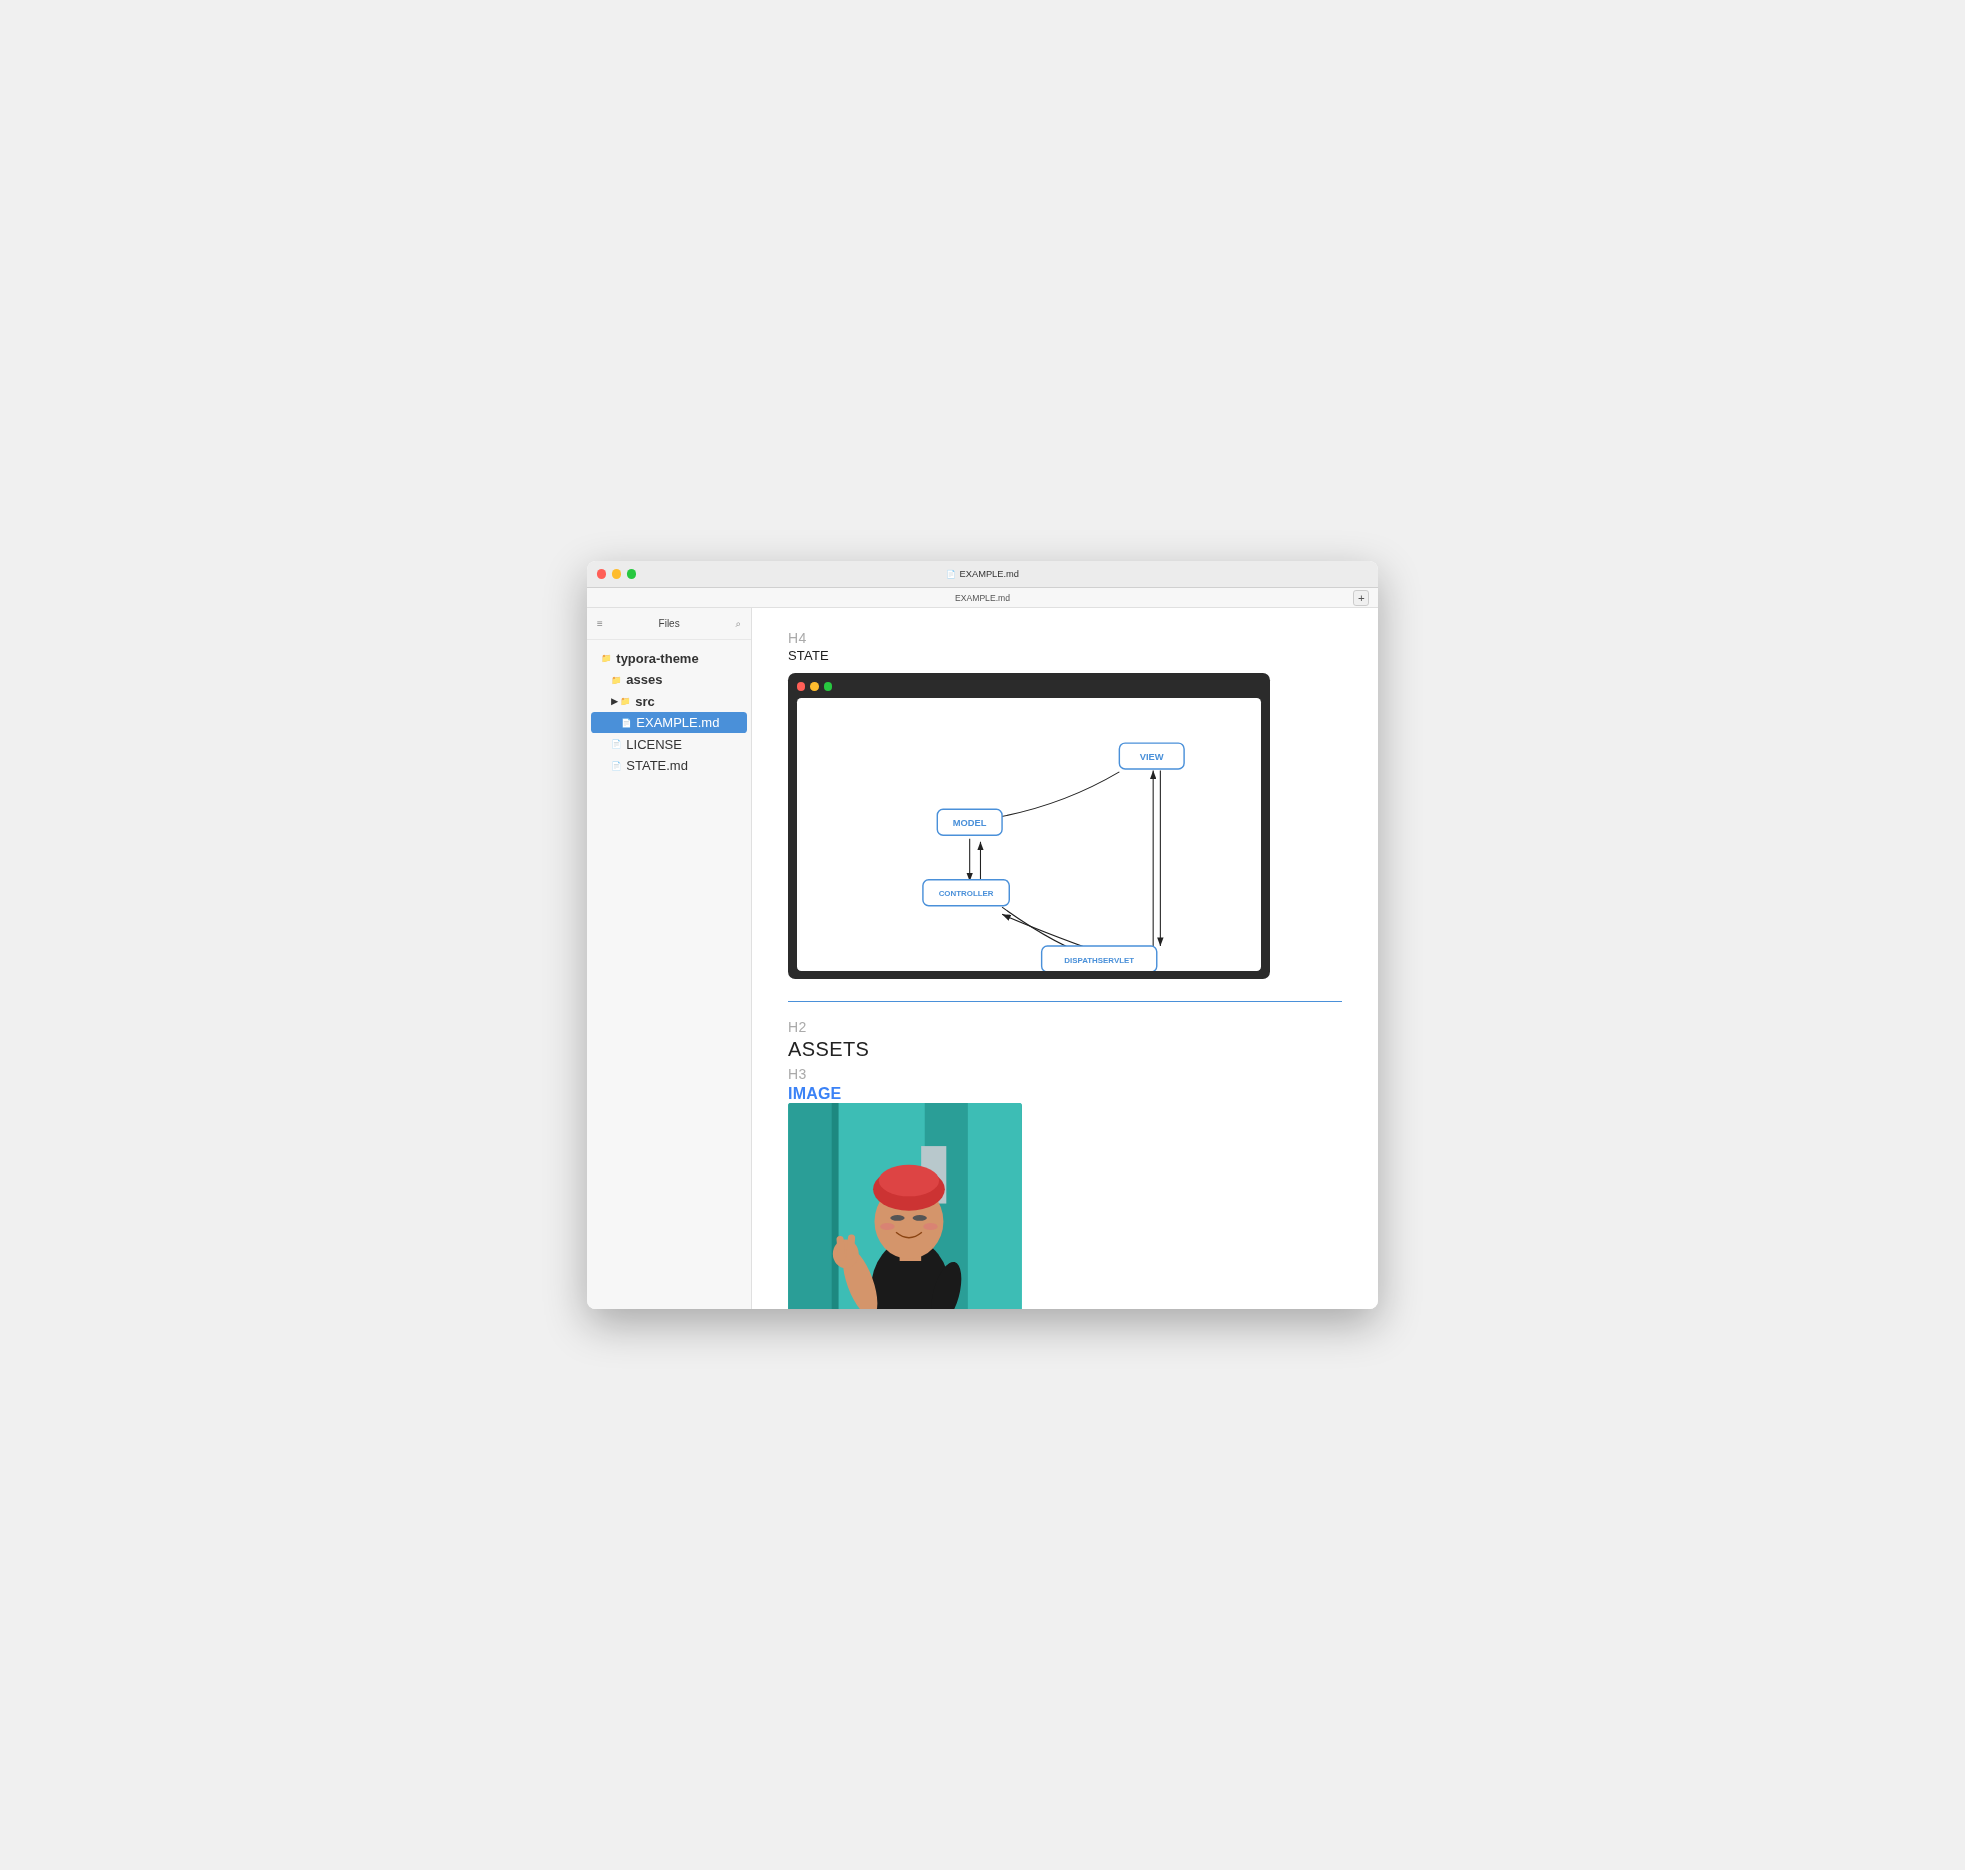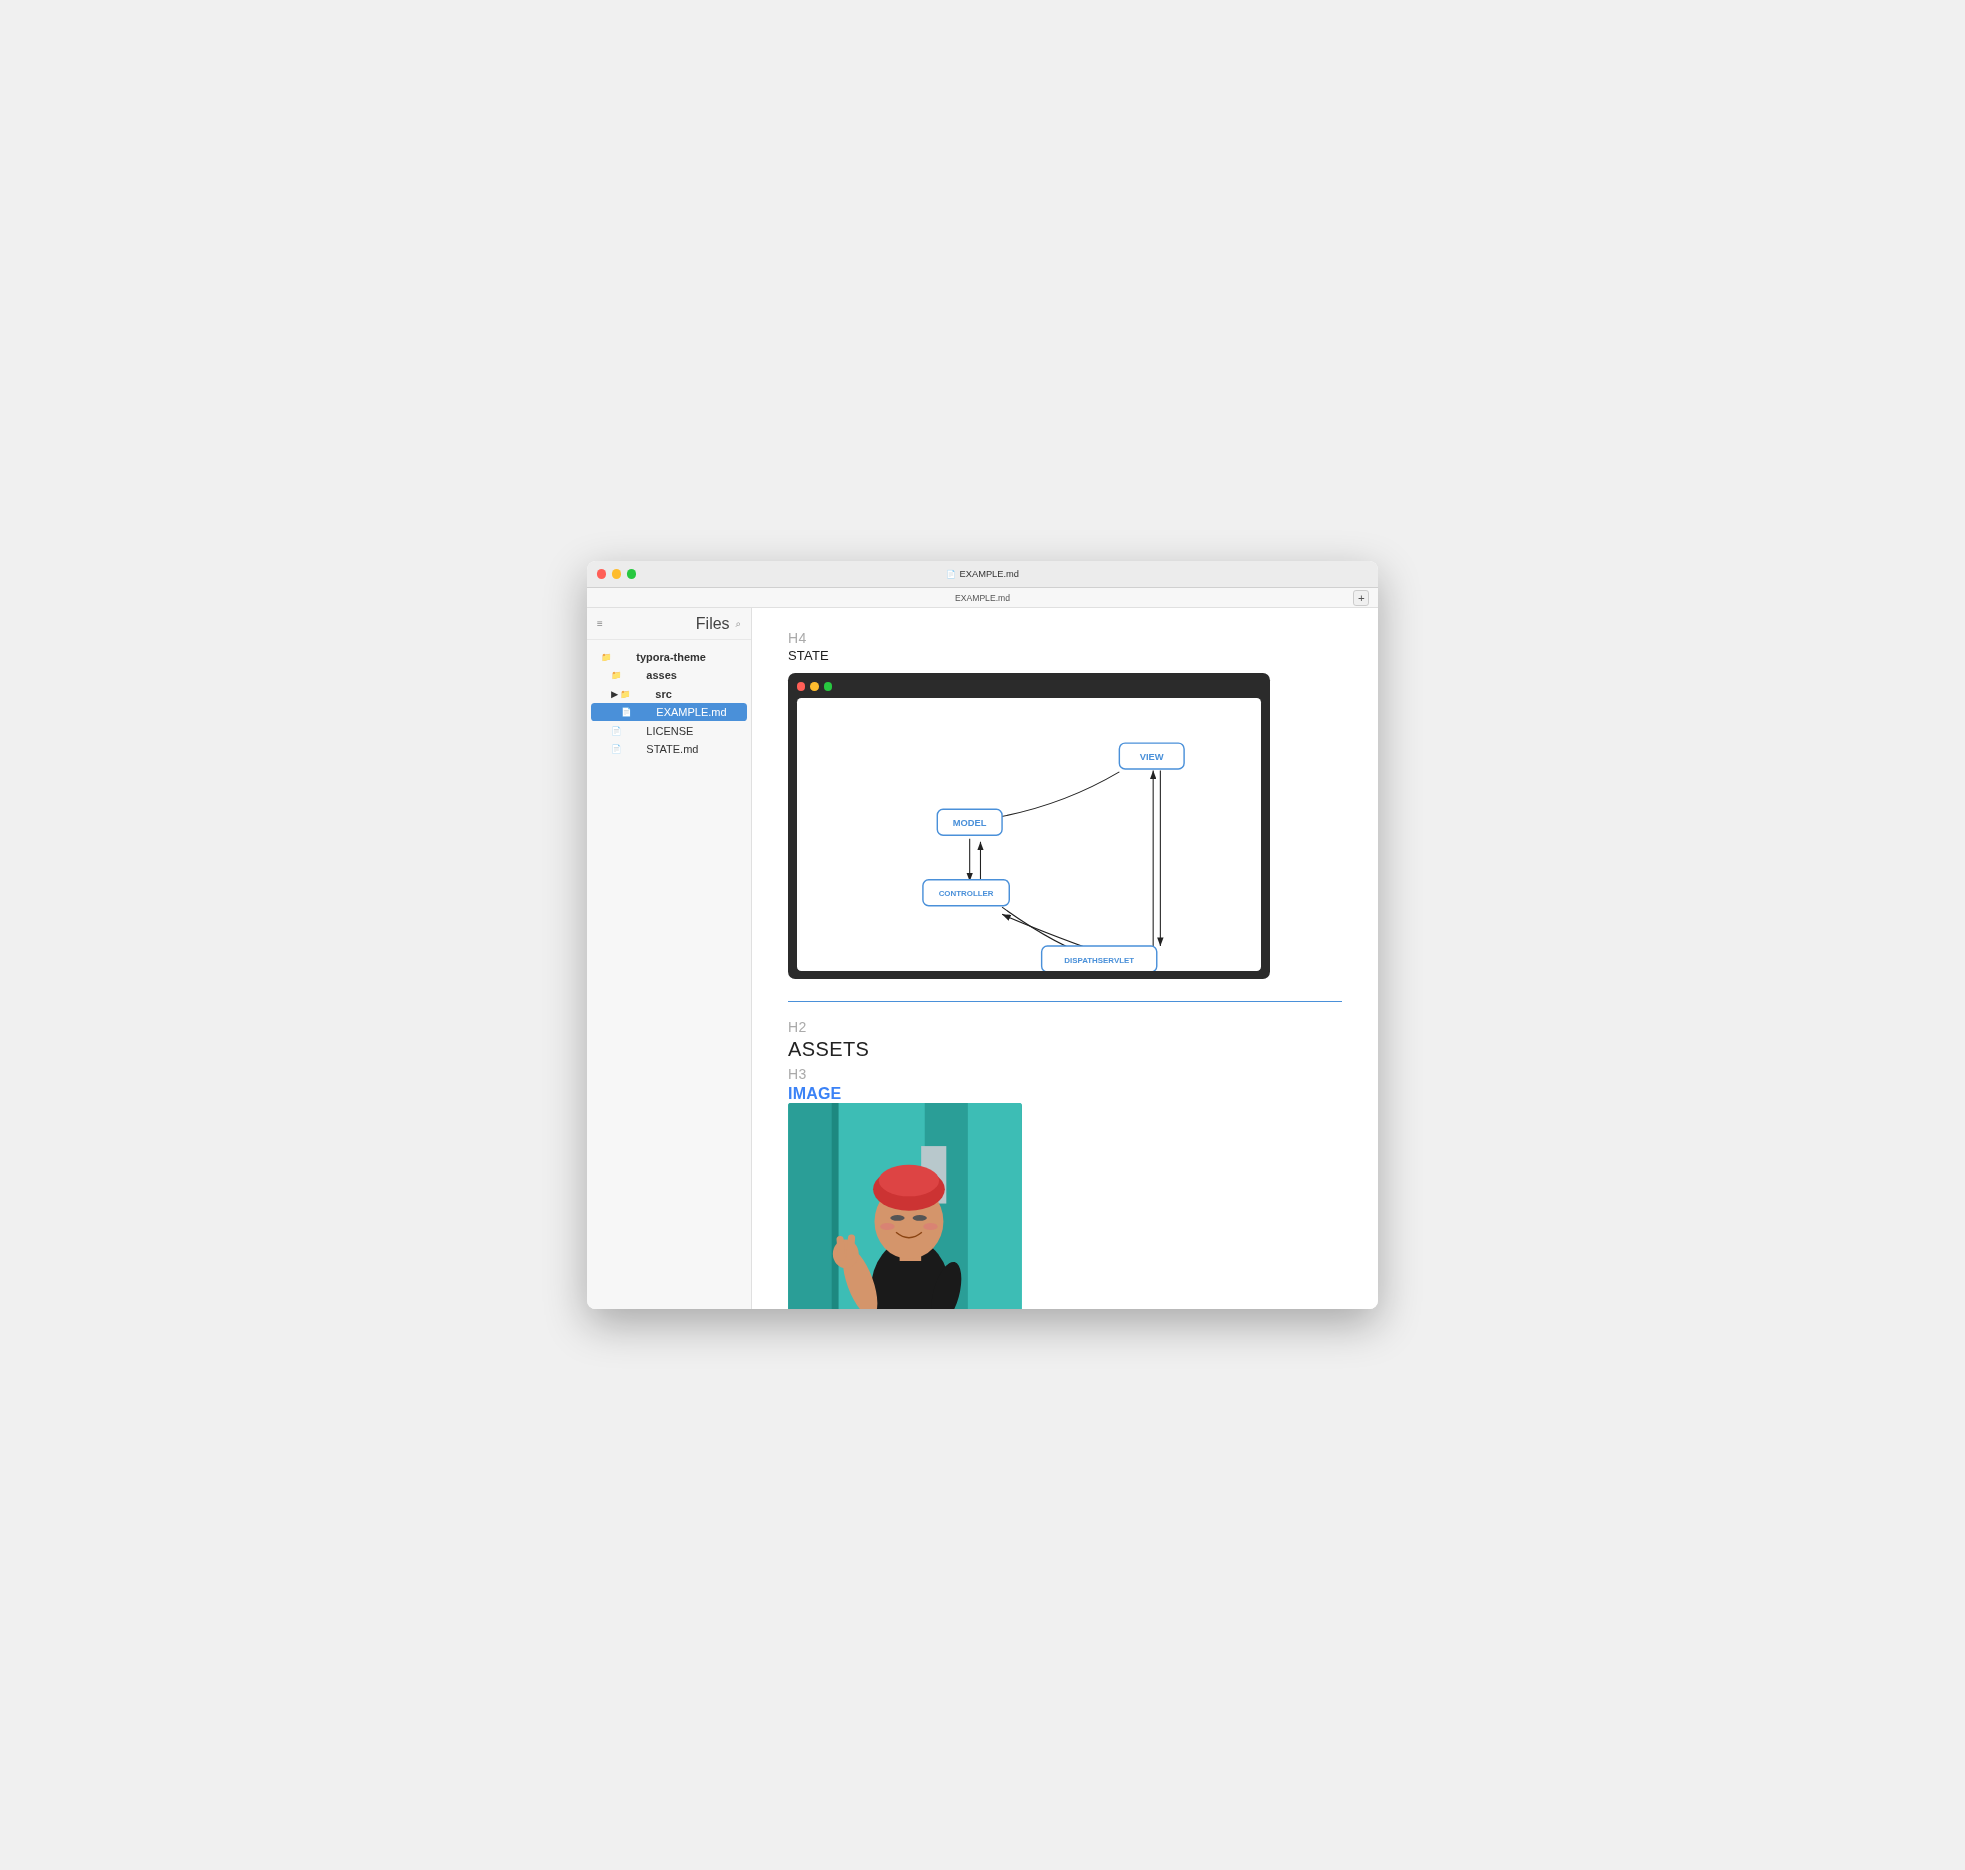--- a/index.html
+++ b/index.html
@@ -97,21 +97,21 @@
     }
     .sidebar-header {
       height: 32px;
       display: flex;
       align-items: center;
       padding: 0 10px;
       gap: 5.8px;
       border-bottom: 0.7px solid #e8e8e8;
     }
     .sidebar-header .hamburger { font-size: 10px; color: #888; cursor: pointer; }
-    .sidebar-header .files-label { flex: 1; text-align: right; font-size: 16px; color: #444; }
+    .sidebar-header .files-label { flex: 1; text-align: center; font-size: 10px; color: #444; }
     .sidebar-header .search-icon { font-size: 10px; color: #888; cursor: pointer; }
     .sidebar-tree {
       padding: 7.2px 0;
       flex: 1;
       overflow-y: auto;
     }
     .tree-item {
       display: flex;
       align-items: center;
       padding: 2.9px 10px;
@@ -119,21 +119,21 @@
       color: #333;
       cursor: pointer;
       border-radius: 3.6px;
       margin: 0.7px 4.3px;
     }
     .tree-item.selected {
       background: #4a90d9;
       color: #fff;
     }
     .tree-item .item-icon { margin-right: 4.3px; font-size: 8.6px; }
-    .tree-item .item-label { font-size: 11px; margin-left: 20px; }
+    .tree-item .item-label { font-size: 13px; }
     .tree-folder { font-weight: 600; }
     .tree-indent-1 { padding-left: 20px; }
     .tree-indent-2 { padding-left: 30px; }
     
     .main-content {
       flex: 1;
       overflow-y: auto;
       padding: 21.6px 36px;
       background: #ffffff;
     }

